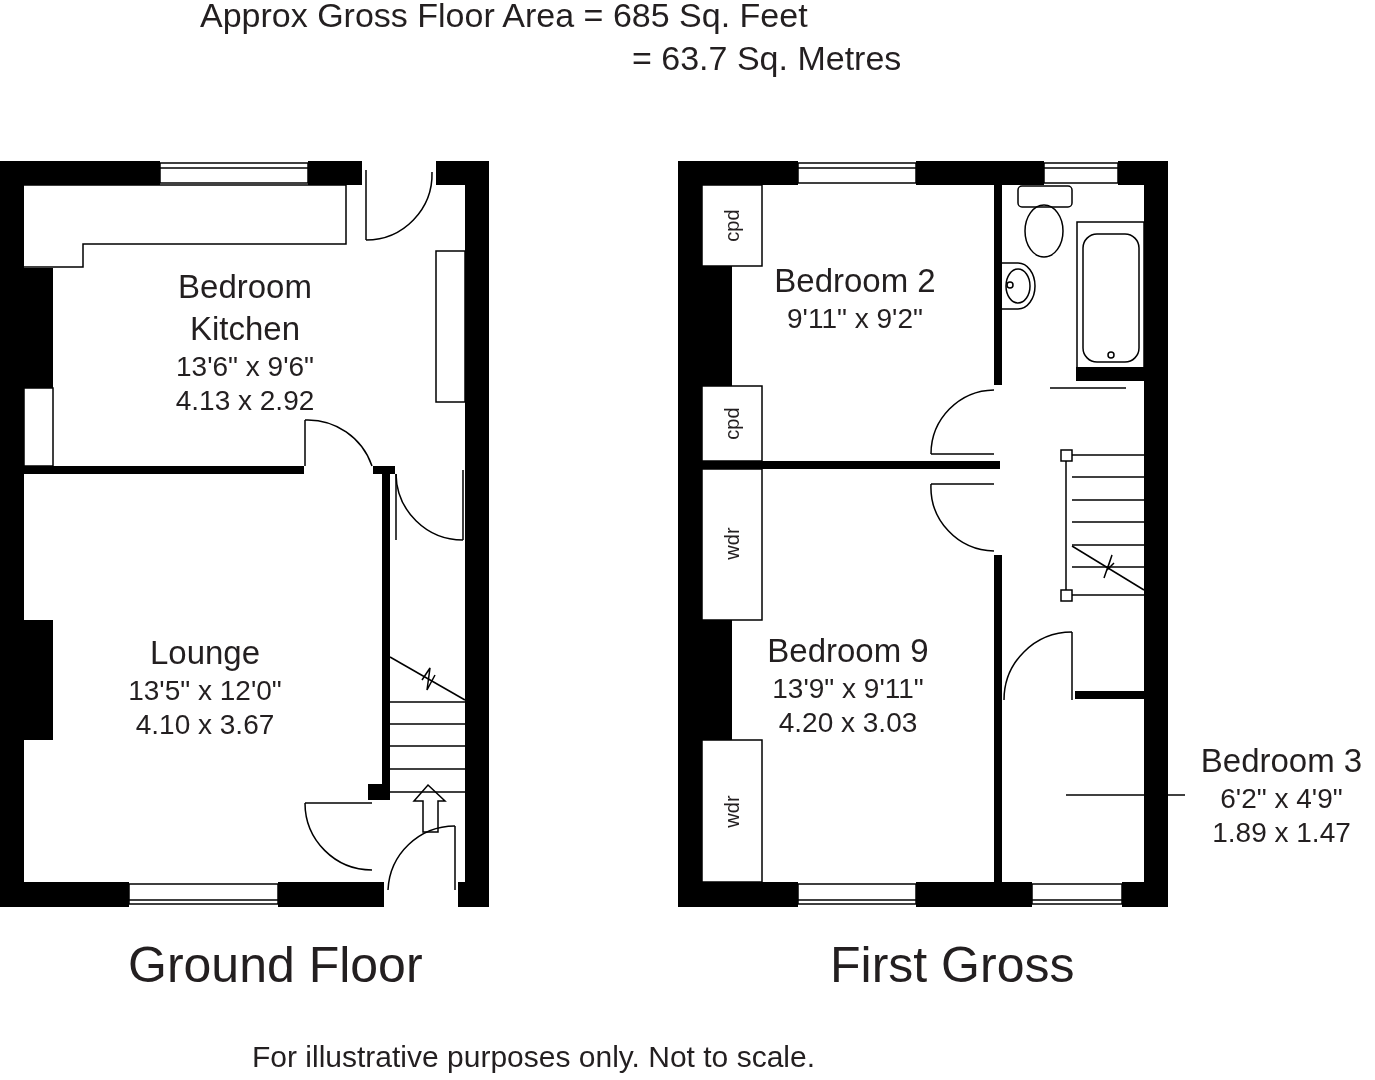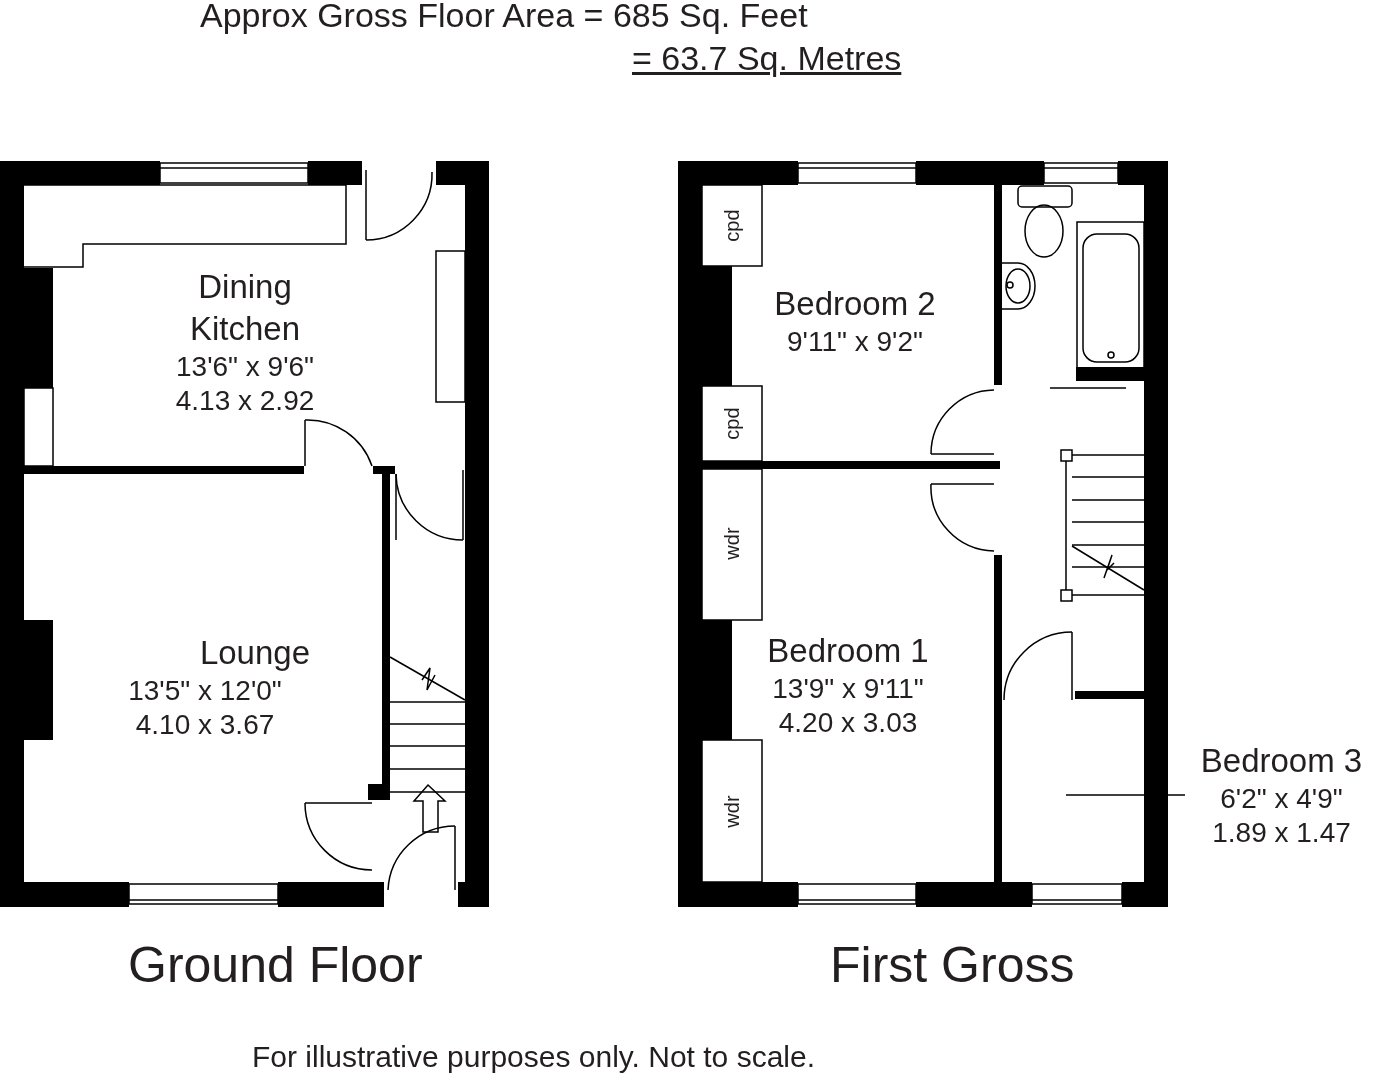--- a/index.html
+++ b/index.html
@@ -1,20 +1,20 @@
 <!DOCTYPE html>
 <html><head>
 <meta charset="utf-8">
 <style>
   html, body { margin:0; padding:0; background:#ffffff; }
   body { width:1375px; height:1080px; position:relative; overflow:hidden; font-family:"Liberation Sans", sans-serif; color:#231f20; }
   svg { position:absolute; left:0; top:0; }
   .lbl { position:absolute; white-space:nowrap; text-align:center; color:#231f20; font-family:"Liberation Sans", sans-serif; }
   .title { font-size:34px; left:200px; top:-4px; }
-  .title2 { font-size:34px; left:632px; top:39px;text-decoration:underline; }
+  .title2 { font-size:34px; left:632px; top:39px; }
   .room-name { font-size:33px; }
   .room-dim { font-size:28px; line-height:34px; }
   .floor-lbl { font-size:50px; }
   .foot { font-size:30px; left:252px; top:1040px;text-align:right; }
   .vert { position:absolute; font-size:20px; transform:rotate(-90deg); transform-origin:center center; white-space:nowrap; }
   .room { position:absolute; text-align:center; }
 </style>
 </head>
 <body>
 
@@ -149,39 +149,39 @@
 
     <line x1="1066" y1="795" x2="1168" y2="795"></line>
     <line x1="1168" y1="795" x2="1185" y2="795"></line>
   </g>
 </svg>
 
 <div class="lbl title">Approx Gross Floor Area  =  685  Sq. Feet</div>
 <div class="lbl title2">=  63.7  Sq. Metres</div>
 
 <div class="room" style="left:140px; top:266px; width:210px;">
-  <div class="room-name" style="line-height:42px;">Dining</div>
+  <div class="room-name" style="line-height:42px;">Bedroom</div>
   <div class="room-name" style="line-height:42px;">Kitchen</div>
   <div class="room-dim">13'6"  x  9'6"</div>
   <div class="room-dim">4.13  x  2.92</div>
 </div>
 
 <div class="room" style="left:100px; top:632px; width:210px;">
-  <div class="room-name" style="line-height:42px;text-align:right;">Lounge</div>
+  <div class="room-name" style="line-height:42px;">Lounge</div>
   <div class="room-dim">13'5"  x  12'0"</div>
   <div class="room-dim">4.10  x  3.67</div>
 </div>
 
-<div class="room" style="left:745px; top:283px; width:220px;text-align:center;">
+<div class="room" style="left:745px; top:260px; width:220px;text-align:center;">
   <div class="room-name" style="line-height:42px;">Bedroom 2</div>
   <div class="room-dim">9'11"  x  9'2"</div>
 </div>
 
 <div class="room" style="left:738px; top:630px; width:220px;">
-  <div class="room-name" style="line-height:42px;">Bedroom 1</div>
+  <div class="room-name" style="line-height:42px;">Bedroom 9</div>
   <div class="room-dim">13'9"  x  9'11"</div>
   <div class="room-dim">4.20  x  3.03</div>
 </div>
 
 <div class="room" style="left:1184px; top:740px; width:195px;">
   <div class="room-name" style="line-height:42px;">Bedroom 3</div>
   <div class="room-dim">6'2"  x  4'9"</div>
   <div class="room-dim">1.89  x  1.47</div>
 </div>
 

